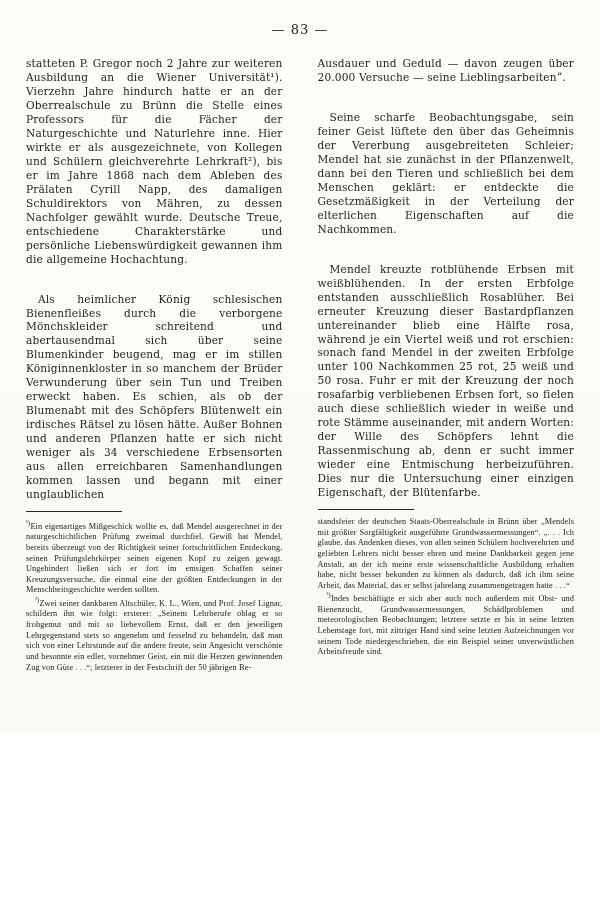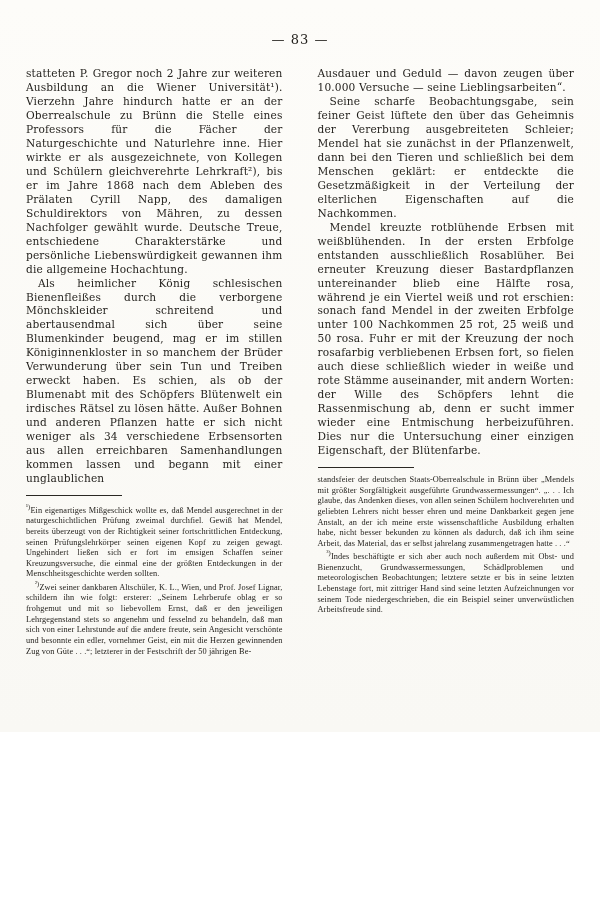--- a/index.html
+++ b/index.html
@@ -13,21 +13,21 @@
     overflow: hidden;
     font-family: "DejaVu Serif", serif;
     color: #1c1a17;
   }
   .page {
     position: relative;
     width: 600px;
     height: 732px;
     background: #fdfcf9;
     box-sizing: border-box;
-    padding: 30px 26px 18px 26px;
+    padding: 20px 26px 18px 26px;
   }
   
   .page::before {
     content: "";
     position: absolute;
     inset: 0;
     background:
       radial-gradient(circle at 12% 30%, rgba(0,0,0,0.018) 0 2px, transparent 3px),
       radial-gradient(circle at 67% 71%, rgba(0,0,0,0.015) 0 2px, transparent 3px),
       radial-gradient(circle at 88% 18%, rgba(0,0,0,0.012) 0 2px, transparent 3px),
@@ -58,20 +58,21 @@
     text-align: justify;
     text-justify: inter-word;
     hyphens: auto;
     font-family: "DejaVu Serif", serif;
     letter-spacing: 0.15px;
     color: #201e1a;
     text-indent: 0;
   }
   .body-text p + p {
     text-indent: 12px;
+    margin-top: 26px;
   }
   .rule {
     width: 96px;
     height: 1px;
     background: #2a2823;
     margin: 9px 0 7px 0;
   }
   .footnotes p {
     margin: 0;
     font-size: 8.3px;
@@ -106,21 +107,21 @@
       </div>
       <div class="rule"></div>
       <div class="footnotes">
         <p><span class="fn-mark">¹)</span><span>Ein eigenartiges Mißgeschick wollte es, daß Mendel ausgerechnet in der naturgeschichtlichen Prüfung zweimal durchfiel. Gewiß hat Mendel, bereits überzeugt von der Richtigkeit seiner fortschrittlichen Entdeckung, seinen Prüfungslehrkörper seinen eigenen Kopf zu zeigen gewagt. Ungehindert ließen sich er fort im emsigen Schaffen seiner Kreuzungsversuche, die einmal eine der größten Entdeckungen in der Menschheitsgeschichte werden sollten.</span></p>
         <p><span class="fn-mark">²)</span><span>Zwei seiner dankbaren Altschüler, K. L., Wien, und Prof. Josef Lignar, schildern ihn wie folgt: ersterer: „Seinem Lehrberufe oblag er so frohgemut und mit so liebevollem Ernst, daß er den jeweiligen Lehrgegenstand stets so angenehm und fesselnd zu behandeln, daß man sich von einer Lehrstunde auf die andere freute, sein Angesicht verschönte und besonnte ein edler, vornehmer Geist, ein mit die Herzen gewinnenden Zug von Güte . . .“; letzterer in der Festschrift der 50 jährigen Be-</span></p>
       </div>
     </div>
 
     <div class="col">
       <div class="body-text">
-        <p>Ausdauer und Geduld — davon zeugen über 10.000 Versuche — seine Lieblingsarbeiten“.</p>
+        <p>Ausdauer und Geduld — davon zeugen über 20.000 Versuche — seine Lieblingsarbeiten“.</p>
         <p>Seine scharfe Beobachtungsgabe, sein feiner Geist lüftete den über das Geheimnis der Vererbung ausgebreiteten Schleier; Mendel hat sie zunächst in der Pflanzenwelt, dann bei den Tieren und schließlich bei dem Menschen geklärt: er entdeckte die Gesetzmäßigkeit in der Verteilung der elterlichen Eigenschaften auf die Nachkommen.</p>
         <p>Mendel kreuzte rotblühende Erbsen mit weißblühenden. In der ersten Erbfolge entstanden ausschließlich Rosablüher. Bei erneuter Kreuzung dieser Bastardpflanzen untereinander blieb eine Hälfte rosa, während je ein Viertel weiß und rot erschien: sonach fand Mendel in der zweiten Erbfolge unter 100 Nachkommen 25 rot, 25 weiß und 50 rosa. Fuhr er mit der Kreuzung der noch rosafarbig verbliebenen Erbsen fort, so fielen auch diese schließlich wieder in weiße und rote Stämme auseinander, mit andern Worten: der Wille des Schöpfers lehnt die Rassenmischung ab, denn er sucht immer wieder eine Entmischung herbeizuführen. Dies nur die Untersuchung einer einzigen Eigenschaft, der Blütenfarbe.</p>
       </div>
       <div class="rule"></div>
       <div class="footnotes">
         <p><span>standsfeier der deutschen Staats-Oberrealschule in Brünn über „Mendels mit größter Sorgfältigkeit ausgeführte Grundwassermessungen“. „. . . Ich glaube, das Andenken dieses, von allen seinen Schülern hochverehrten und geliebten Lehrers nicht besser ehren und meine Dankbarkeit gegen jene Anstalt, an der ich meine erste wissenschaftliche Ausbildung erhalten habe, nicht besser bekunden zu können als dadurch, daß ich ihm seine Arbeit, das Material, das er selbst jahrelang zusammengetragen hatte . . .“</span></p>
         <p><span class="fn-mark">³)</span><span>Indes beschäftigte er sich aber auch noch außerdem mit Obst- und Bienenzucht, Grundwassermessungen, Schädlproblemen und meteorologischen Beobachtungen; letztere setzte er bis in seine letzten Lebenstage fort, mit zittriger Hand sind seine letzten Aufzeichnungen vor seinem Tode niedergeschrieben, die ein Beispiel seiner unverwüstlichen Arbeitsfreude sind.</span></p>
       </div>
     </div>
 

